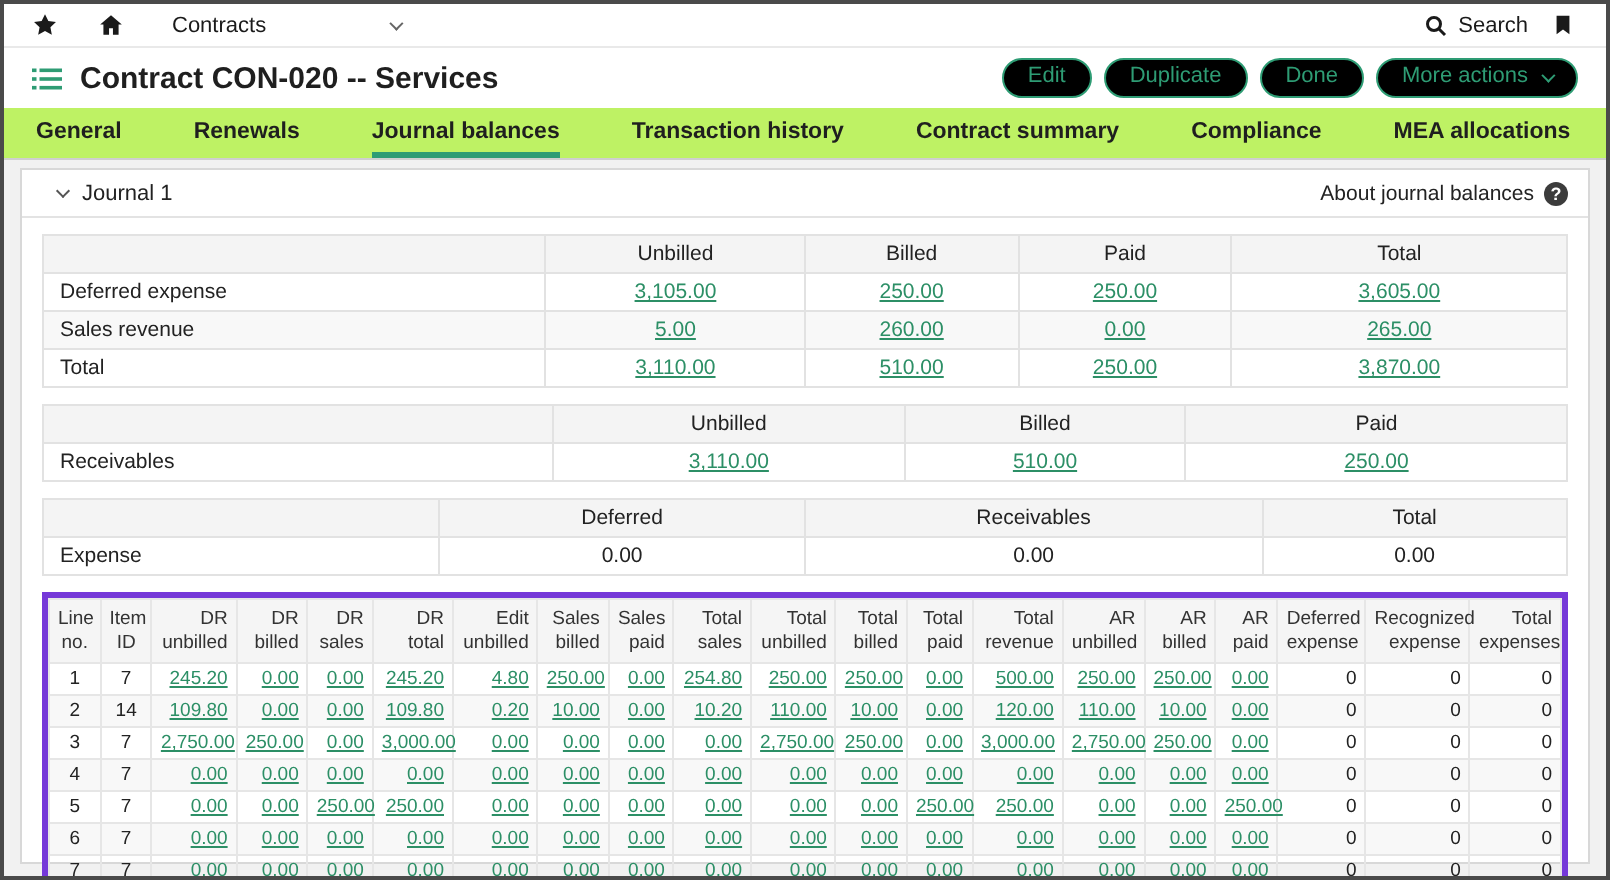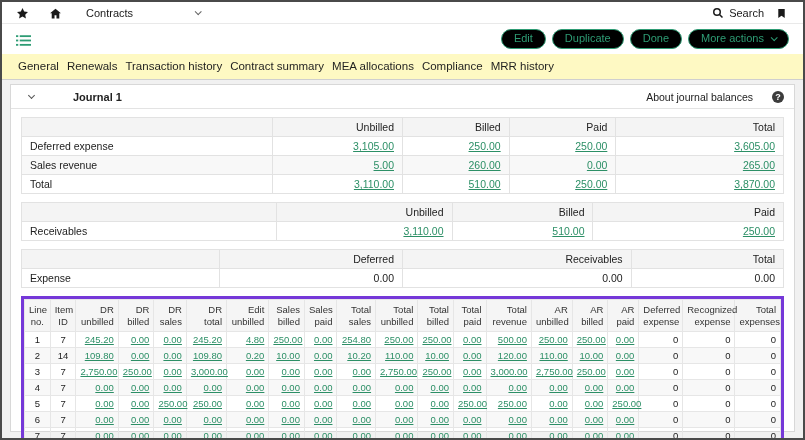--- a/index.html
+++ b/index.html
@@ -22,39 +22,39 @@
 
   
   .titlerow{height:30px;display:flex;align-items:center;padding:0 14px;background:#fff;}
   .list-icon{width:15px;height:13px;display:inline-block;}
   .page-title{font-size:15px;font-weight:bold;margin-left:9px;color:#1f1f1f;}
   .actions{margin-left:auto;display:flex;gap:6px;}
   .pill{background:#000000;border:1px solid var(--green);color:var(--green);font-size:11px;line-height:1;padding:3px 12px 4px;border-radius:10px;cursor:pointer;display:flex;align-items:center;}
   .pill .chev{border-color:var(--green);margin-left:7px;}
 
   
-  .tabs{height:26px;display:flex;align-items:stretch;gap:8px;padding:0 16px;border-bottom:1px solid #cfcfcf;background:#fef9c3;}
+  .tabs{height:26px;display:flex;align-items:stretch;gap:36px;padding:0 16px;border-bottom:1px solid #cfcfcf;background:#bef264;font-weight:bold;}
   .tab{font-size:11.5px;color:#1f1f1f;display:flex;align-items:center;border-bottom:3px solid transparent;padding-top:2px;cursor:pointer;white-space:nowrap;}
   .tab.active{border-bottom-color:var(--green);}
 
   
   .main{background:#f1f1f1;height:360px;padding:4px 8px 8px;}
   .panel{background:#fff;border:1px solid #d8d8d8;height:100%;}
   .panel-hdr{height:24px;display:flex;align-items:center;padding:0 10px;border-bottom:1px solid #e3e3e3;}
   .sect-toggle{display:flex;align-items:center;gap:7px;cursor:pointer;}
-  .sect-title{font-size:11px;font-weight:700;color:#222;margin-left:32px;}
+  .sect-title{font-size:11px;font-weight:400;color:#222;}
   .panel-hdr .chev{border-color:#555;transform:rotate(45deg);margin-bottom:3px;}
-  .about{margin-left:auto;display:flex;align-items:center;gap:19px;font-size:10.5px;color:#222;cursor:pointer;}
+  .about{margin-left:auto;display:flex;align-items:center;gap:5px;font-size:10.5px;color:#222;cursor:pointer;}
   .qmark{width:12px;height:12px;border-radius:50%;background:#3c3c3c;color:#fff;font-size:9px;font-weight:bold;display:flex;align-items:center;justify-content:center;}
   .panel-body{padding:8px 10px;}
 
   
   table{border-collapse:collapse;width:100%;table-layout:fixed;}
   .sum{font-size:10.5px;margin-bottom:8px;}
-  .sum th,.sum td{border:1px solid var(--border);padding:3px 8px;text-align:right;height:17px;}
+  .sum th,.sum td{border:1px solid var(--border);padding:3px 8px;text-align:center;height:17px;}
   .sum th{background:var(--hdrbg);font-weight:normal;color:#222;}
   .sum th:first-child,.sum td:first-child{text-align:left;}
   .sum tbody tr:nth-child(even){background:#f8f8f8;}
   a{color:var(--link);text-decoration:underline;}
   .tbl-revenue th:nth-child(1){width:33%}.tbl-revenue th:nth-child(2){width:17%}.tbl-revenue th:nth-child(3){width:14%}.tbl-revenue th:nth-child(4){width:14%}.tbl-revenue th:nth-child(5){width:22%}
   .tbl-receivables th:nth-child(1){width:33.5%}.tbl-receivables th:nth-child(2){width:23%}.tbl-receivables th:nth-child(3){width:18.5%}.tbl-receivables th:nth-child(4){width:25%}
   .tbl-expense th:nth-child(1){width:26%}.tbl-expense th:nth-child(2){width:24%}.tbl-expense th:nth-child(3){width:30%}.tbl-expense th:nth-child(4){width:20%}
 
   
   .highlight{border:3px solid var(--purple);margin-top:0;}
@@ -112,44 +112,46 @@
       <g fill="#2e9c74">
           <rect x="0" y="1" width="3" height="2.4"></rect>
           <rect x="5" y="1" width="15" height="2.4"></rect>
       <rect x="0" y="6.8" width="3" height="2.4"></rect>
           <rect x="5" y="6.8" width="15" height="2.4"></rect>
       <rect x="0" y="12.6" width="3" height="2.4"></rect>
           <rect x="5" y="12.6" width="15" height="2.4"></rect>
         </g>
     </svg>
   </span>
+  <span class="page-title">Contract CON-020 -- Services</span>
   <span class="actions">
       <button class="pill">
         <span>Edit</span>
       </button>
       <button class="pill">
         <span>Duplicate</span>
       </button>
       <button class="pill">
         <span>Done</span>
       </button>
       <button class="pill">
         <span>More actions</span>
         <span class="chev"></span>
       </button>
     </span>
 </div>
 
 <div class="tabs">
     <div class="tab">General</div>
     <div class="tab">Renewals</div>
+    <div class="tab active">Journal balances</div>
     <div class="tab">Transaction history</div>
     <div class="tab">Contract summary</div>
+    <div class="tab">Compliance</div>
     <div class="tab">MEA allocations</div>
-    <div class="tab">Compliance</div>
     <div class="tab">MRR history</div>
   </div>
 
 <div class="main">
   <div class="panel">
     <div class="panel-hdr">
       <span class="sect-toggle">
         <span class="chev"></span>
         <span class="sect-title">Journal 1</span>
       </span>

